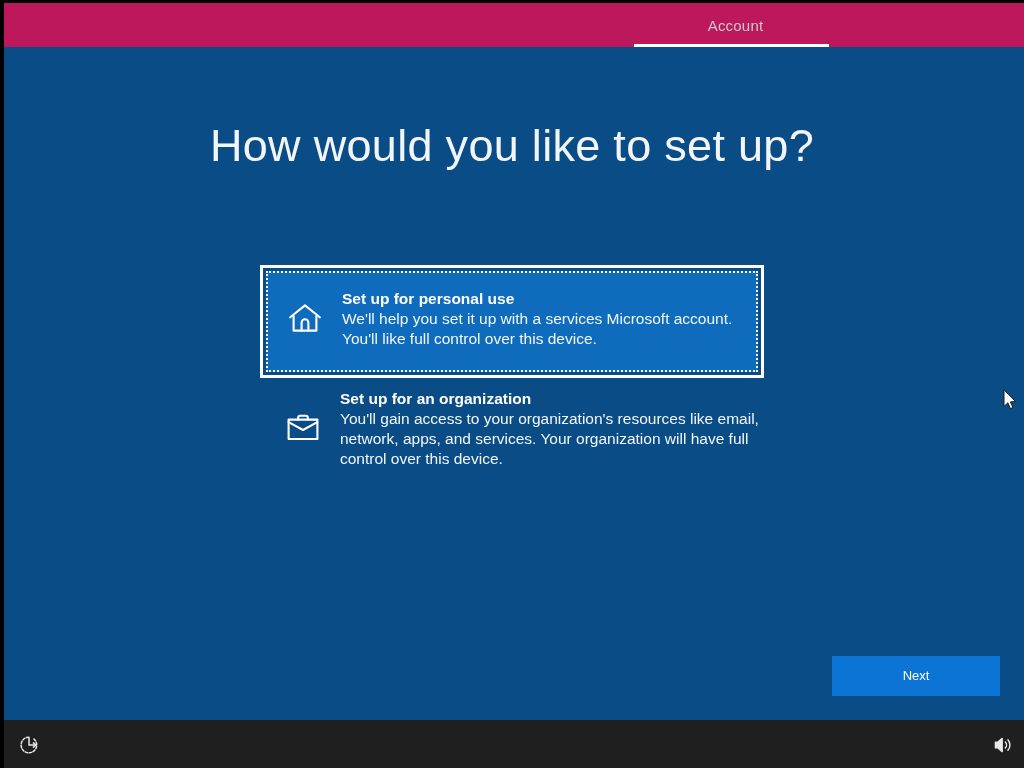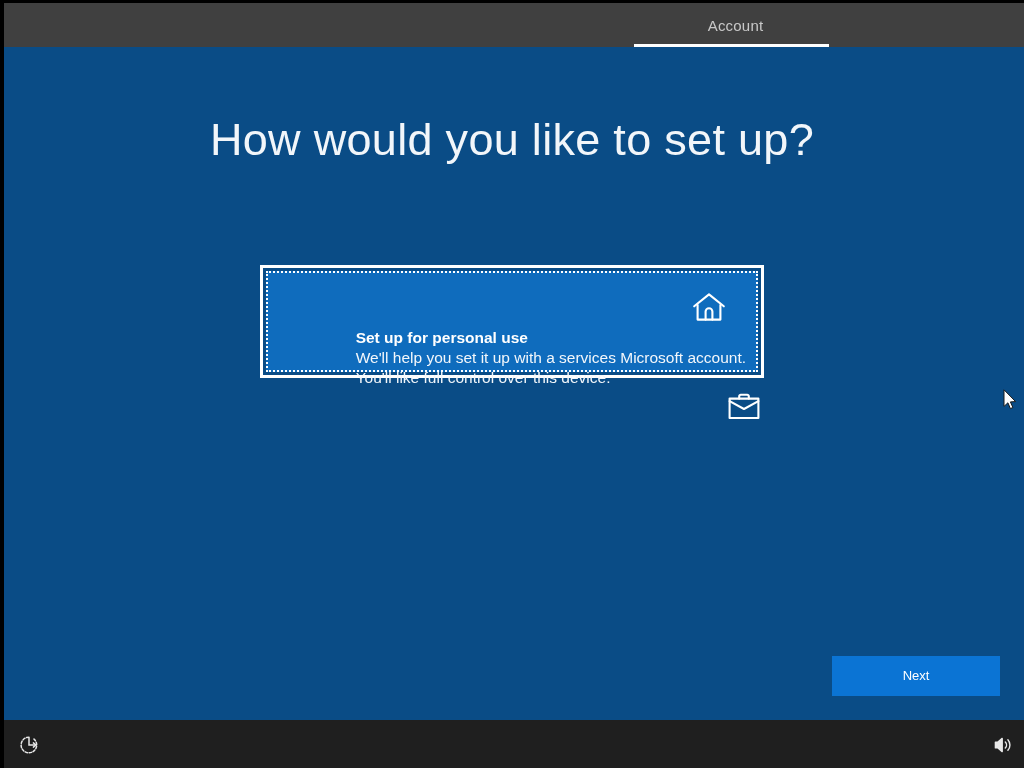--- a/index.html
+++ b/index.html
@@ -23,21 +23,21 @@
     overflow: hidden;
   }
 
   
   #topbar {
     position: absolute;
     left: 0;
     top: 0;
     width: 1024px;
     height: 47px;
-    background: #404040;
+    background: #be185d;
     border-left: 4px solid #000000;
     border-top: 3px solid #000000;
     box-sizing: border-box;
   }
   #tab-account {
     position: absolute;
     left: 634px;
     top: 0;
     width: 195px;
     height: 47px;
@@ -69,21 +69,21 @@
     top: 47px;
     width: 1020px;
     height: 673px;
     background: #0a4c86;
     overflow: hidden;
   }
 
   #page-title {
     position: absolute;
     left: 0;
-    top: 67px;
+    top: 73px;
     width: 1016px;
     text-align: center;
     color: #f2f6fa;
     font-size: 45px;
     font-weight: 300;
     letter-spacing: 0.3px;
     white-space: nowrap;
   }
 
   
@@ -120,22 +120,21 @@
     padding: 3px;
     box-sizing: border-box;
   }
 
   .opt-row {
     position: absolute;
     left: 17px;
     top: 16px;
     right: 10px;
     display: flex;
-    align-items: flex-end;
-    flex-direction: column;
+    align-items: center;
   }
   .option.plain .opt-row {
     position: relative;
     left: 20px;
     top: 0;
     right: auto;
   }
 
   .opt-icon {
     flex: 0 0 auto;
@@ -271,20 +270,28 @@
 
       <div class="option plain">
         <div class="opt-row">
           <span class="opt-icon">
             <svg width="34" height="30" viewBox="0 0 34 30" fill="none" stroke="#ffffff" stroke-width="2.1" stroke-linejoin="round" stroke-linecap="round">
               <path d="M12.2 6.6 V4.4 a1.6 1.6 0 0 1 1.6-1.6 h6.4 a1.6 1.6 0 0 1 1.6 1.6 V6.6"></path>
               <rect x="2.6" y="6.6" width="28.8" height="19.4"></rect>
               <path d="M2.6 9.2 L17 17.0 L31.4 9.2"></path>
             </svg>
           </span>
+          <span class="opt-text">
+            <span class="opt-title">Set up for an organization</span>
+            <span class="opt-desc">
+              <span class="l">You'll gain access to your organization's resources like email,</span>
+              <span class="l">network, apps, and services. Your organization will have full</span>
+              <span class="l">control over this device.</span>
+            </span>
+          </span>
         </div>
       </div>
 
     </div>
 
     <button id="next-button">Next</button>
 
   </div>
 
   <div id="bottombar">

